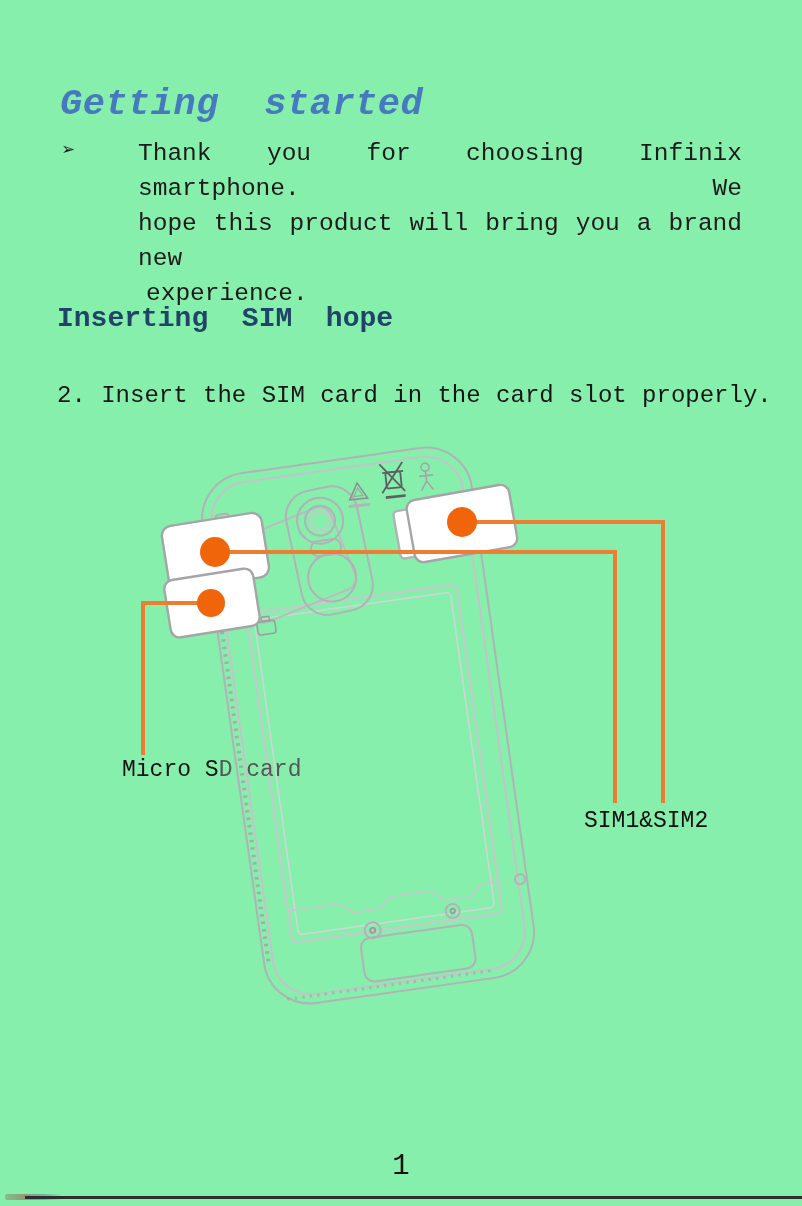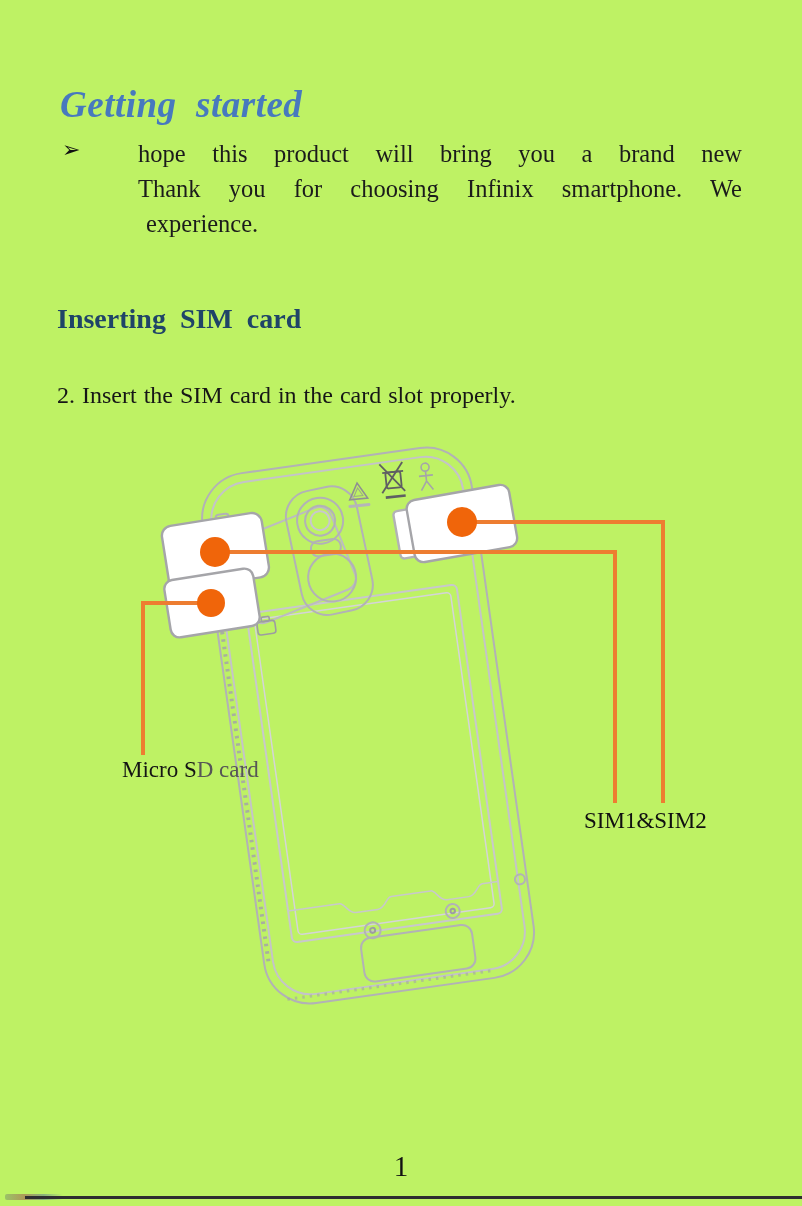--- a/index.html
+++ b/index.html
@@ -1,20 +1,20 @@
 <!DOCTYPE html>
 <html><head>
 <meta charset="utf-8">
 <style>
   html,body{margin:0;padding:0;background:#ffffff;}
   .page{
     position:relative;
     width:802px;height:1206px;
-    background:#bef264;
-    font-family:Liberation Serif, serif;
+    background:#86efac;
+    font-family:Liberation Mono, monospace;
     color:#1b1b1b;
     overflow:hidden;
   }
   .doc-title{
     position:absolute;left:60px;top:58px;
     font-size:37px;font-weight:bold;font-style:italic;
     color:#4779BE;white-space:pre-wrap;letter-spacing:.5px;
   }
   .intro{position:absolute;left:62px;top:136px;width:682px;}
   .intro .bullet{
@@ -54,27 +54,27 @@
 </head>
 <body>
 
 <div class="page">
 
   <h1 class="doc-title">Getting  started</h1>
 
   <div class="intro">
     <span class="bullet">➢</span>
     <div class="lines">
+      <div class="jline">Thank you for choosing Infinix smartphone. We</div>
       <div class="jline">hope this product will bring you a brand new</div>
-      <div class="jline">Thank you for choosing Infinix smartphone. We</div>
       <div class="lline">experience.</div>
     </div>
   </div>
 
-  <h2 class="sec-heading">Inserting  SIM  card</h2>
+  <h2 class="sec-heading">Inserting  SIM  hope</h2>
 
   <p class="step step2">2. Insert the SIM card in the card slot properly.</p>
 
   <svg class="diagram-svg" width="802" height="1206" viewBox="0 0 802 1206" xmlns="http://www.w3.org/2000/svg" aria-hidden="true">
 
     <g transform="rotate(-8 368 725)" fill="none" stroke="#b2b2b6" stroke-width="2">
       <rect x="232" y="458" width="272" height="535" rx="46"></rect>
       <rect x="241" y="467" width="254" height="517" rx="38" stroke="#c4c4c8"></rect>
 
       <line x1="236.5" y1="515" x2="236.5" y2="950" stroke="#a4a4a8" stroke-width="4" stroke-dasharray="2.5 5" opacity="0.85"></line>

